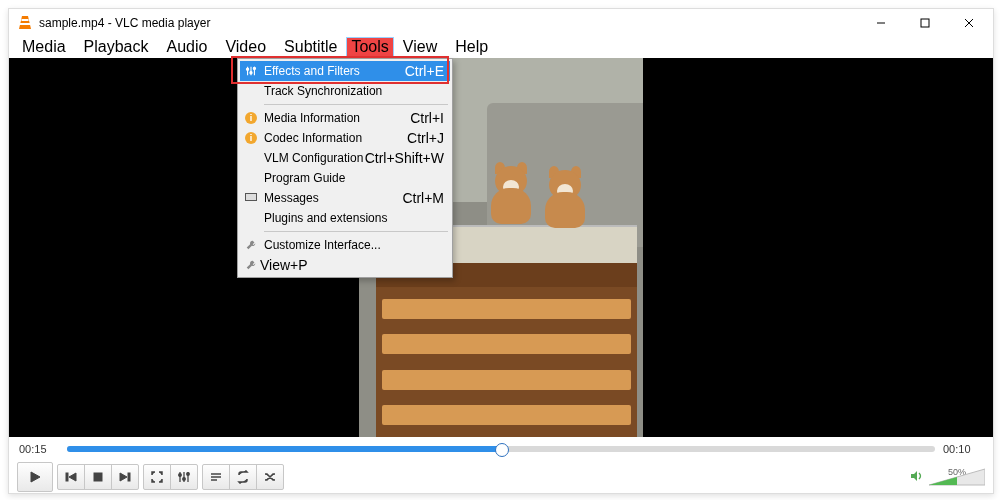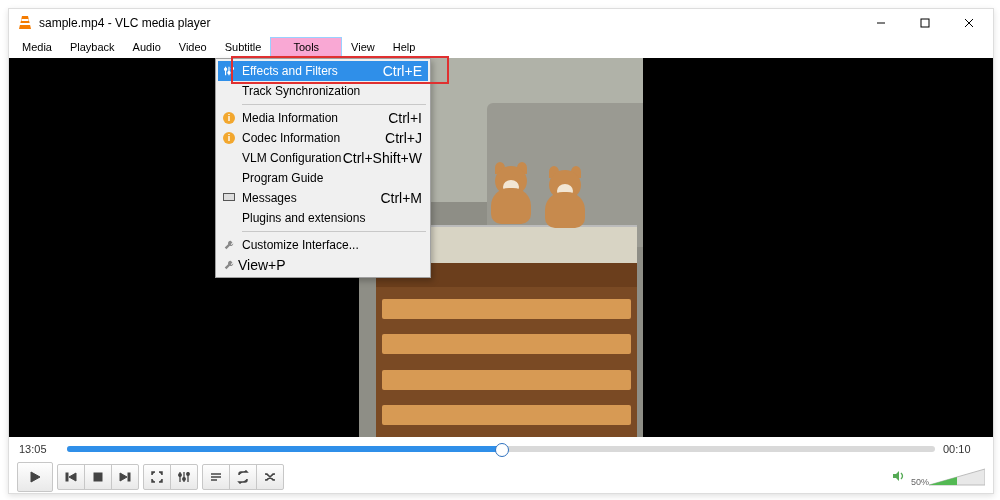--- a/index.html
+++ b/index.html
@@ -7,41 +7,41 @@
   .frame{width:100%;height:100%;background:#fff;border:1px solid #ddd;box-shadow:0 2px 6px rgba(0,0,0,.12);display:flex;flex-direction:column;position:relative}
   
   .titlebar{height:28px;display:flex;align-items:center;padding:0 2px}
   .titlebar .vlc-logo{width:16px;height:16px;margin:0 6px}
   .tb-title{flex:0 0 auto;font-size:12px}
   .tb-space{flex:1}
   .tb-btn{width:44px;height:28px;display:flex;align-items:center;justify-content:center}
   .tb-btn svg{width:10px;height:10px;stroke:#000;fill:none;stroke-width:1}
   
   .menubar{height:20px;display:flex;align-items:stretch;padding:0 4px;border-bottom:1px solid transparent}
-  .menu-item{padding:2px 9px;display:flex;align-items:center;font-size:11px;cursor:default}
-  .menu-item.open{background:#f9a8d4;border:1px solid #99d1ff;padding:1px 22px}
+  .menu-item{padding:2px 9px;display:flex;align-items:center;font-size:16px;cursor:default}
+  .menu-item.open{background:#ef4444;border:1px solid #99d1ff;padding:1px 4px}
   
   .video-area{flex:1;background:#000;display:flex;align-items:center;justify-content:center;position:relative;min-height:0}
   .video-frame{height:100%;aspect-ratio:3/4;background:#8e8e86;position:relative;overflow:hidden}
   .vf-wall{position:absolute;left:0;right:0;top:0;height:38%;background:#b0b2a8}
   .vf-sofa{position:absolute;right:0;top:12%;width:55%;height:38%;background:#9a9a92;border-radius:6px 0 0 6px}
   .vf-blanket{position:absolute;left:6%;right:2%;top:44%;height:10%;background:#d8d4c4;border-top:2px solid #bbb;border-bottom:2px solid #bbb}
   .vf-crate{position:absolute;left:6%;right:2%;top:54%;bottom:0;background:#7a4a24;display:flex;flex-direction:column}
   .vf-top{height:14%;background:#6b3e1c}
   .vf-slats{flex:1;display:flex;flex-direction:column;justify-content:space-around;padding:4px 6px}
   .vf-slat{height:14%;background:#d79a54;border-radius:2px}
   .dog{position:absolute;width:60px;height:70px}
   .dog .body{position:absolute;left:10px;top:28px;width:40px;height:36px;background:#c78a4d;border-radius:18px 18px 10px 10px}
   .dog .head{position:absolute;left:14px;top:6px;width:32px;height:30px;background:#c78a4d;border-radius:50%}
   .dog .ear{position:absolute;top:2px;width:10px;height:12px;background:#c78a4d;border-radius:50% 50% 0 0}
   .dog .ear.l{left:14px}.dog .ear.r{left:36px}
   .dog .muzzle{position:absolute;left:22px;top:20px;width:16px;height:14px;background:#f2e6d4;border-radius:50%}
   .dog1{left:43%;top:27%}.dog2{left:62%;top:28%}
   
-  .dropdown{position:absolute;left:206px;top:49px;width:210px;background:#f0f0f0;border:1px solid #a0a0a0;box-shadow:2px 3px 6px rgba(0,0,0,.25);z-index:50;padding:2px}
+  .dropdown{position:absolute;left:228px;top:49px;width:210px;background:#f0f0f0;border:1px solid #a0a0a0;box-shadow:2px 3px 6px rgba(0,0,0,.25);z-index:50;padding:2px}
   .dd-row{display:flex;align-items:center;height:20px;padding:0 6px 0 2px;position:relative}
   .dd-row.hover{background:#2f8fe9;color:#fff}
   .dd-ico{width:18px;display:flex;align-items:center;justify-content:center}
   .dd-label{flex:1;padding-left:4px;white-space:nowrap}
   .dd-accel{font-size:14px}
   .dd-sep{height:1px;background:#c8c8c8;margin:3px 2px 3px 24px}
   .redbox{position:absolute;left:222px;top:47px;width:214px;height:24px;border:2px solid #e03030;z-index:60;pointer-events:none}
   
   .seek-row{height:24px;display:flex;align-items:center;padding:0 10px;gap:8px}
   .seek-time{font-size:11px;color:#333;width:40px}
@@ -136,21 +136,21 @@
             <div class="ear l"></div>
             <div class="ear r"></div>
             <div class="head"></div>
             <div class="muzzle"></div>
             <div class="body"></div>
           </div>
       </div>
     </div>
 
     <div class="seek-row">
-      <span class="seek-time">13:05</span>
+      <span class="seek-time">00:15</span>
       <div class="seek-track">
         <div class="seek-fill" id="seek-fill" style="width: 50%;"></div>
         <div class="seek-knob" id="seek-knob" style="left: 50%;"></div>
       </div>
       <span class="seek-time right">00:10</span>
     </div>
 
     <div class="controls">
       <div class="cbtn play">
           <svg viewBox="0 0 14 14">
@@ -214,21 +214,21 @@
               <path d="M2 4h2l6 6h2M2 10h2l6-6h2"></path>
             </svg>
           </div>
       </div>
       <div class="spacer"></div>
       <div class="vol">
         <span><svg width="14" height="14" viewBox="0 0 14 14">
               <polygon points="2,5 5,5 8,2 8,12 5,9 2,9" fill="#5a5"></polygon>
               <path d="M10 4q3 3 0 6" fill="none" stroke="#5a5" stroke-width="1.3"></path>
             </svg></span>
-        <div style="display:flex;flex-direction:row;align-items:center">
+        <div style="display:flex;flex-direction:column;align-items:center">
           <span class="vol-label">50%</span>
           <div class="vol-tri">
             <svg viewBox="0 0 56 20">
                 <polygon points="0,18 56,18 56,2" fill="#e8e8e8" stroke="#bcbcbc"></polygon>
                 <polygon id="vol-fill" points="0,18 28,18 28,10" fill="#53b953"></polygon>
               </svg>
           </div>
         </div>
       </div>
     </div>

